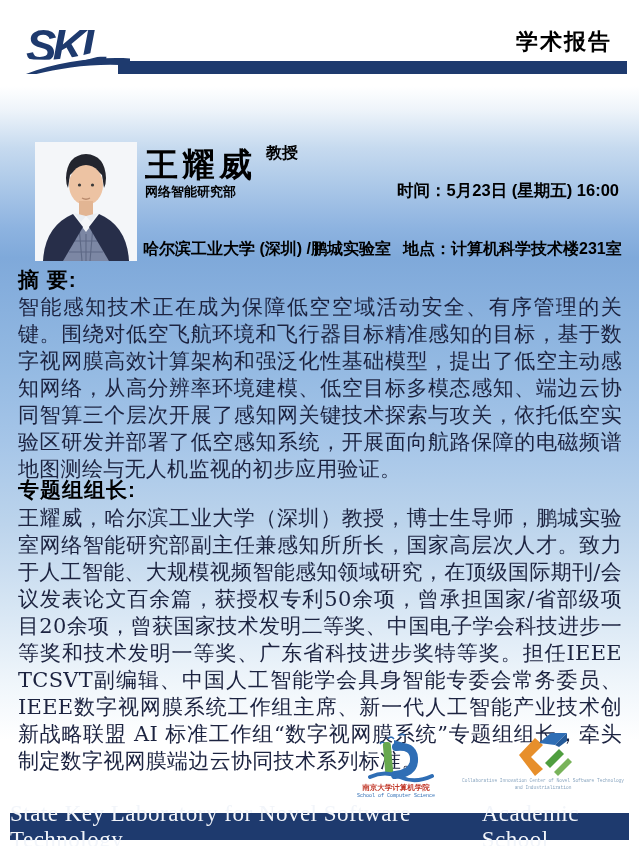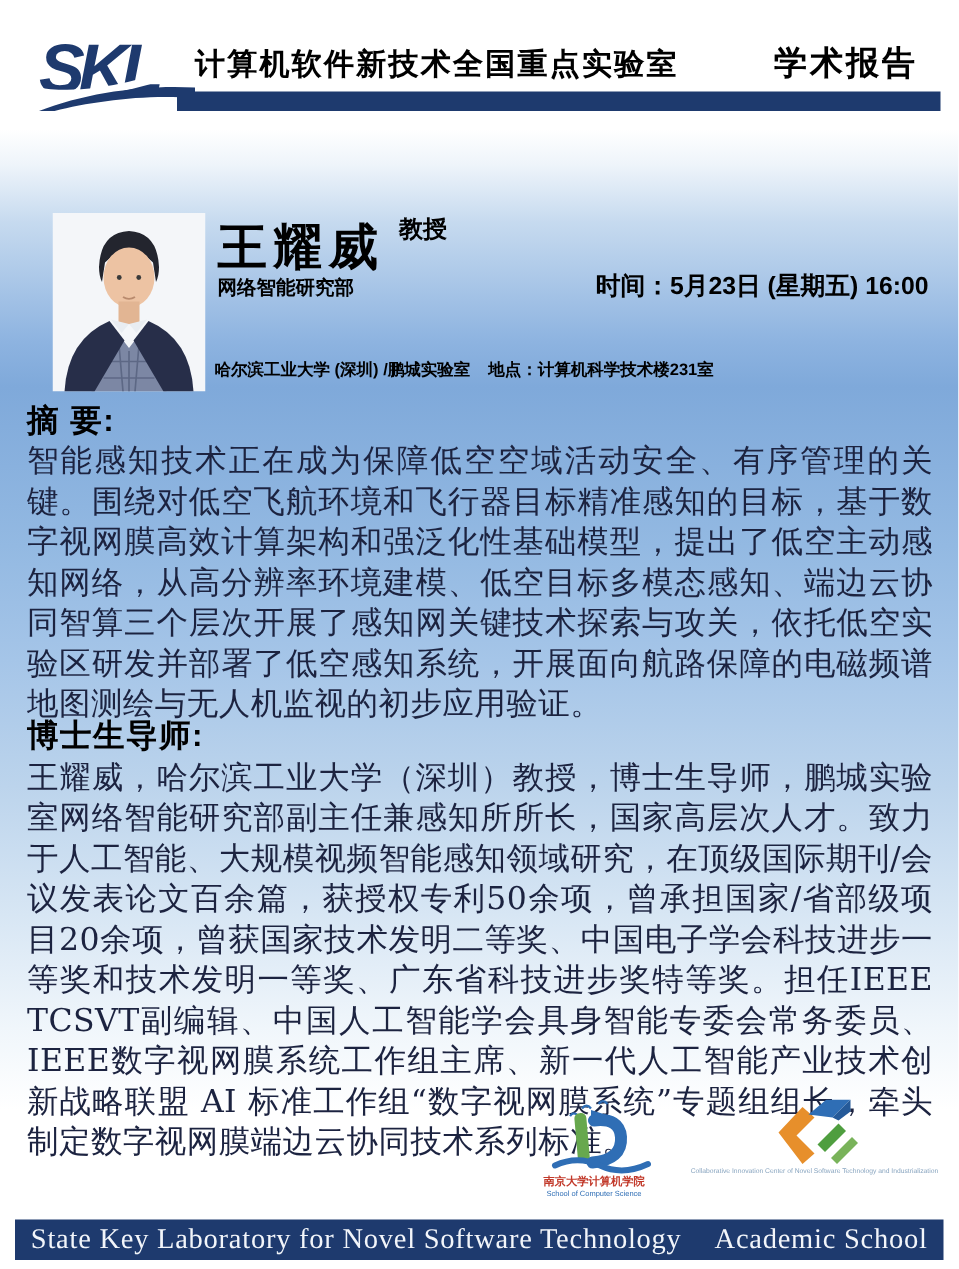--- a/index.html
+++ b/index.html
@@ -22,56 +22,55 @@
   
   .avatar{position:absolute;left:35px;top:142px;width:102px;height:119px;display:block;}
   .name-row{position:absolute;left:145px;top:143px;display:flex;align-items:flex-start;}
   .speaker-name{font-size:33px;font-weight:bold;letter-spacing:4px;
     font-family:"DejaVu Serif","Liberation Serif",serif;}
   .speaker-title{font-size:16px;font-weight:600;margin-left:10px;}
   .info-row{position:absolute;left:145px;right:20px;top:180px;display:flex;
     justify-content:space-between;align-items:baseline;}
   .speaker-dept{font-size:13px;font-weight:600;}
   .time-line{font-size:16.5px;font-weight:bold;white-space:nowrap;}
-  .aff-row{position:absolute;left:143px;right:12px;top:239px;font-size:11px;font-weight:bold;white-space:nowrap;}
+  .aff-row{position:absolute;left:143px;right:12px;top:239px;font-size:16px;font-weight:bold;white-space:nowrap;}
   .loc-label{margin-left:12px;}
   
   .sec-heading{position:absolute;left:18px;margin:0;font-size:21px;font-weight:bold;letter-spacing:1px;}
   .abstract-heading{top:266px;}
   .abstract-body{top:294px;}
   .bio-heading{top:476px;}
   .bio-body{top:505px;}
   .sec-body{position:absolute;left:18px;right:17px;margin:0;
     font-size:21px;line-height:27px;letter-spacing:0.3px;text-align:justify;
     color:#1c2340;font-family:"DejaVu Serif","Liberation Serif",serif;}
   
-  .logo-fig{position:absolute;top:733px;margin:0;text-align:center;}
+  .logo-fig{position:absolute;top:733px;margin:0;text-align:center;font-family:Liberation Mono, monospace;}
   .logo-nju{left:348px;width:96px;}
   .logo-cic{left:458px;width:170px;}
   .logo-img{display:block;margin:0 auto;}
   .cap-cn-nju{color:#c23a2b;font-size:7.5px;font-weight:bold;line-height:10px;}
   .cap-en-nju{color:#2f6eb5;font-size:5px;line-height:7px;}
   .cap-cn-cic{color:#2f6eb5;font-size:10.5px;font-weight:bold;line-height:14px;letter-spacing:0.5px;}
   .cap-en-cic{color:#8aa6c0;font-size:4.5px;line-height:7px;}
   
   .footer{position:absolute;left:10px;right:10px;top:813px;height:27px;background:#1e3a6e;
     display:flex;align-items:center;justify-content:center;gap:22px;
-    color:#f2f5fa;font-family:"Liberation Serif","DejaVu Serif",serif;font-size:19px;letter-spacing:0.5px;}
+    color:#f2f5fa;font-family:"Liberation Serif","DejaVu Serif",serif;font-size:23px;letter-spacing:0.5px;}
 </style>
 </head>
 <body>
 
 <div class="poster">
 
   <svg class="skl-logo" viewBox="0 0 100 50" aria-hidden="true">
     <text x="0" y="38" font-size="44" font-weight="bold" font-style="italic" letter-spacing="-4" fill="#1e3a6e" font-family="Liberation Sans, sans-serif">SKL</text>
     <path d="M-3,37 C 28,43 66,34 103,19" stroke="#ffffff" stroke-width="5" fill="none"></path>
     <path d="M0,50 C 30,38 70,33 100,35 L100,42 C 70,39 34,44 10,50 Z" fill="#1e3a6e"></path>
   </svg>
-  <div class="lab-name">计算机软件新技术全国重点实验室</div>
   <div class="forum-type">学术报告</div>
   <div class="header-bar"></div>
 
 
   <svg class="avatar" viewBox="0 0 102 119" aria-hidden="true">
     <rect width="102" height="119" fill="#f4f6f9"></rect>
     <path d="M31,36 Q32,13 51,12 Q70,13 71,36 Q71,42 69,46 L67,33 Q60,25 51,26 Q42,25 35,33 L33,46 Q31,42 31,36 Z" fill="#23252e"></path>
     <ellipse cx="51" cy="43" rx="17" ry="20" fill="#edc3a3"></ellipse>
     <circle cx="44.5" cy="43" r="1.6" fill="#3a3a3a"></circle>
     <circle cx="57.5" cy="43" r="1.6" fill="#3a3a3a"></circle>
@@ -92,21 +91,21 @@
     <span class="speaker-dept">网络智能研究部</span>
     <span class="time-line"><span>时间：</span><span>5月23日 (星期五) 16:00</span></span>
   </div>
   <div class="aff-row">
     <span>哈尔滨工业大学 (深圳) /鹏城实验室</span><span class="loc-label">地点：</span><span>计算机科学技术楼231室</span>
   </div>
 
   <h2 class="sec-heading abstract-heading">摘 要:</h2>
   <p class="sec-body abstract-body">智能感知技术正在成为保障低空空域活动安全、有序管理的关键。围绕对低空飞航环境和飞行器目标精准感知的目标，基于数字视网膜高效计算架构和强泛化性基础模型，提出了低空主动感知网络，从高分辨率环境建模、低空目标多模态感知、端边云协同智算三个层次开展了感知网关键技术探索与攻关，依托低空实验区研发并部署了低空感知系统，开展面向航路保障的电磁频谱地图测绘与无人机监视的初步应用验证。</p>
 
-  <h2 class="sec-heading bio-heading">博士生导师:</h2>
+  <h2 class="sec-heading bio-heading">专题组组长:</h2>
   <p class="sec-body bio-body">王耀威，哈尔滨工业大学（深圳）教授，博士生导师，鹏城实验室网络智能研究部副主任兼感知所所长，国家高层次人才。致力于人工智能、大规模视频智能感知领域研究，在顶级国际期刊/会议发表论文百余篇，获授权专利50余项，曾承担国家/省部级项目20余项，曾获国家技术发明二等奖、中国电子学会科技进步一等奖和技术发明一等奖、广东省科技进步奖特等奖。担任IEEE TCSVT副编辑、中国人工智能学会具身智能专委会常务委员、IEEE数字视网膜系统工作组主席、新一代人工智能产业技术创新战略联盟 AI 标准工作组“数字视网膜系统”专题组组长，牵头制定数字视网膜端边云协同技术系列标准。</p>
 
   <figure class="logo-fig logo-nju">
     <svg class="logo-img" width="76" height="50" viewBox="0 0 76 50" aria-hidden="true">
       <path d="M30,6 q3,-4 6,0 M41,3 q3,-4 6,0 M22,11 q2.5,-3.5 5.5,0" stroke="#2f6eb5" stroke-width="1.5" fill="none"></path>
       <rect x="26" y="9" width="8" height="33" rx="3.5" fill="#67a84e" transform="rotate(-5 30 25)"></rect>
       <path d="M36,7 l11,3.5 l-11,3.5 z" fill="#2f6eb5"></path>
       <path d="M38,14 q17,-2 18,11 q1,15 -19,17" stroke="#2f6eb5" stroke-width="8" fill="none" stroke-linecap="round"></path>
       <path d="M12,44 q15,-7 30,0 q15,7 32,-1" stroke="#2f6eb5" stroke-width="4" fill="none" stroke-linecap="round"></path>
     </svg>

